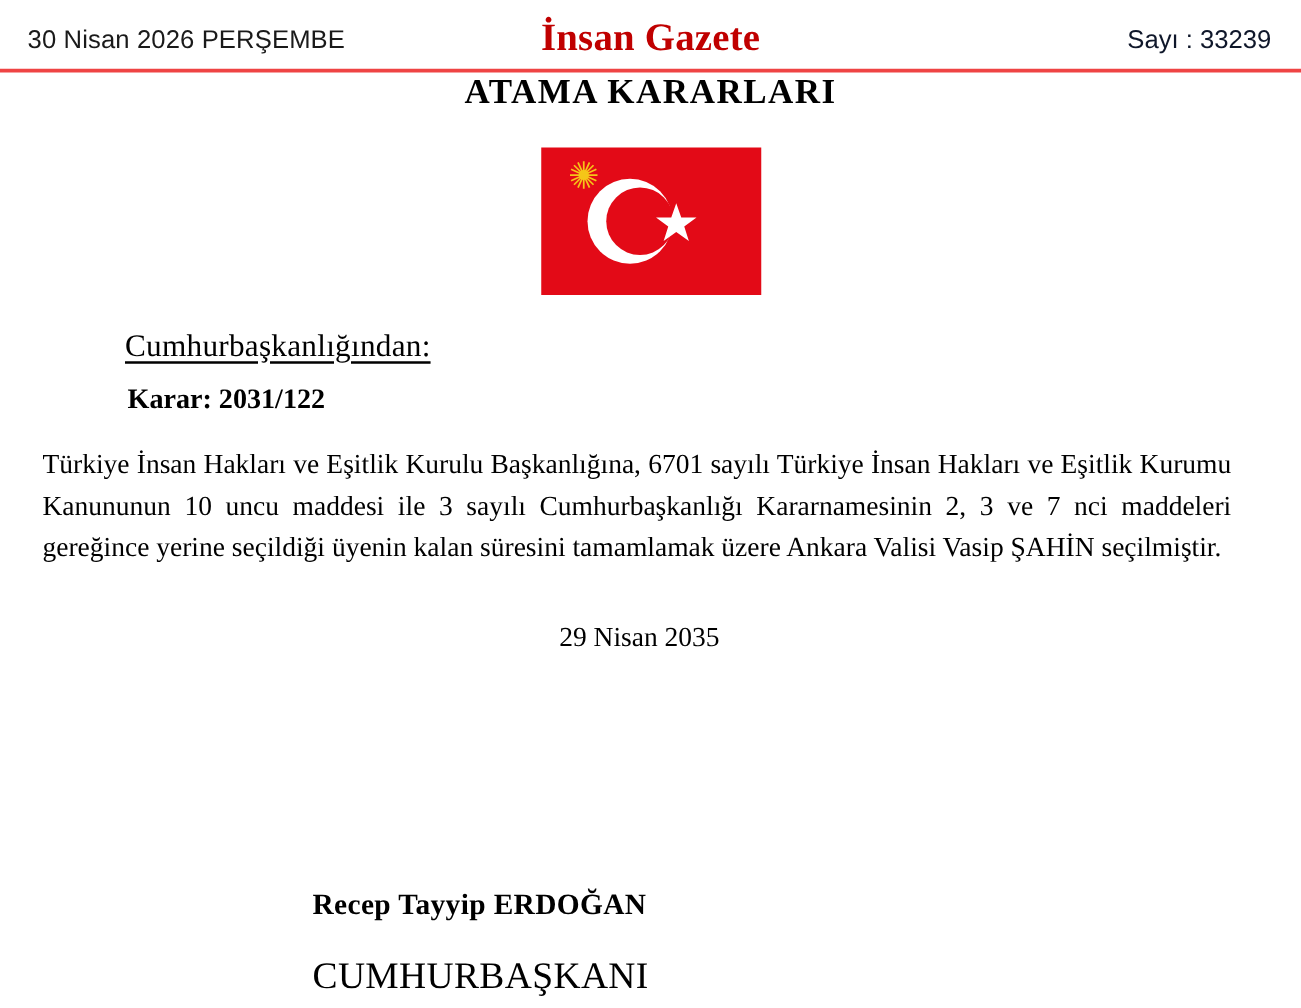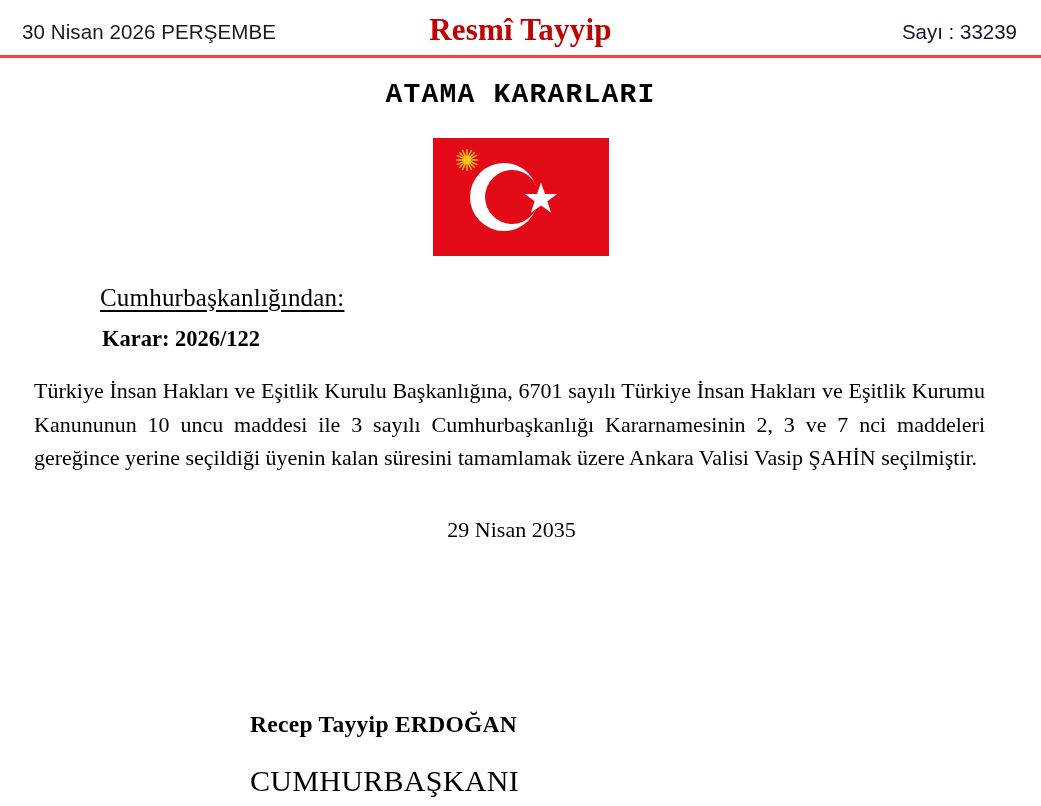--- a/index.html
+++ b/index.html
@@ -55,23 +55,22 @@
     position: absolute;
     right: 24px;
     top: 20px;
     font-family: "Liberation Sans", sans-serif;
     font-size: 20.5px;
     color: #0f172a;
   }
 
   
   .doc-heading {
-    margin-top: 21px;
     text-align: center;
-    font-family: Liberation Mono, monospace;
+    font-family: Liberation Serif, serif;
     font-size: 28px;
     font-weight: 700;
     letter-spacing: 1.2px;
   }
 
   
   .flag-wrap {
     margin-top: 28px;
     display: flex;
     justify-content: center;
@@ -172,21 +171,21 @@
     letter-spacing: 0.3px;
   }
 </style>
 </head>
 <body>
 
 <div class="page">
 
   <div class="masthead">
     <div class="masthead-date">30 Nisan 2026 PERŞEMBE</div>
-    <div class="masthead-title">Resmî Tayyip</div>
+    <div class="masthead-title">İnsan Gazete</div>
     <div class="masthead-issue">Sayı : 33239</div>
   </div>
 
   <div class="doc-heading">ATAMA KARARLARI</div>
 
   <div class="flag-wrap">
     <div class="flag">
       <div class="sun">
         <svg width="24" height="24" viewBox="0 0 24 24">
           <g stroke="#f5c518" stroke-width="1.4">
@@ -207,21 +206,21 @@
       <div class="star">
         <svg width="34" height="34" viewBox="0 0 34 34">
           <polygon fill="#ffffff" points="17,1.5 21.0,13.0 33.2,13.0 23.4,20.2 27.1,31.8 17,24.6 6.9,31.8 10.6,20.2 0.8,13.0 13.0,13.0"></polygon>
         </svg>
       </div>
     </div>
   </div>
 
   <div class="content">
     <div class="from-line">Cumhurbaşkanlığından:</div>
-    <div class="decision-no">Karar: 2026/122</div>
+    <div class="decision-no">Karar: 2031/122</div>
     <div class="body-text">Türkiye İnsan Hakları ve Eşitlik Kurulu Başkanlığına, 6701 sayılı Türkiye İnsan Hakları ve Eşitlik Kurumu Kanununun 10 uncu maddesi ile 3 sayılı Cumhurbaşkanlığı Kararnamesinin 2, 3 ve 7 nci maddeleri gereğince yerine seçildiği üyenin kalan süresini tamamlamak üzere Ankara Valisi Vasip ŞAHİN seçilmiştir.</div>
     <div class="date-line">29 Nisan 2035</div>
   </div>
 
   <div class="signature">
     <div class="sig-name">Recep Tayyip ERDOĞAN</div>
     <div class="sig-title">CUMHURBAŞKANI</div>
   </div>
 
 </div>

